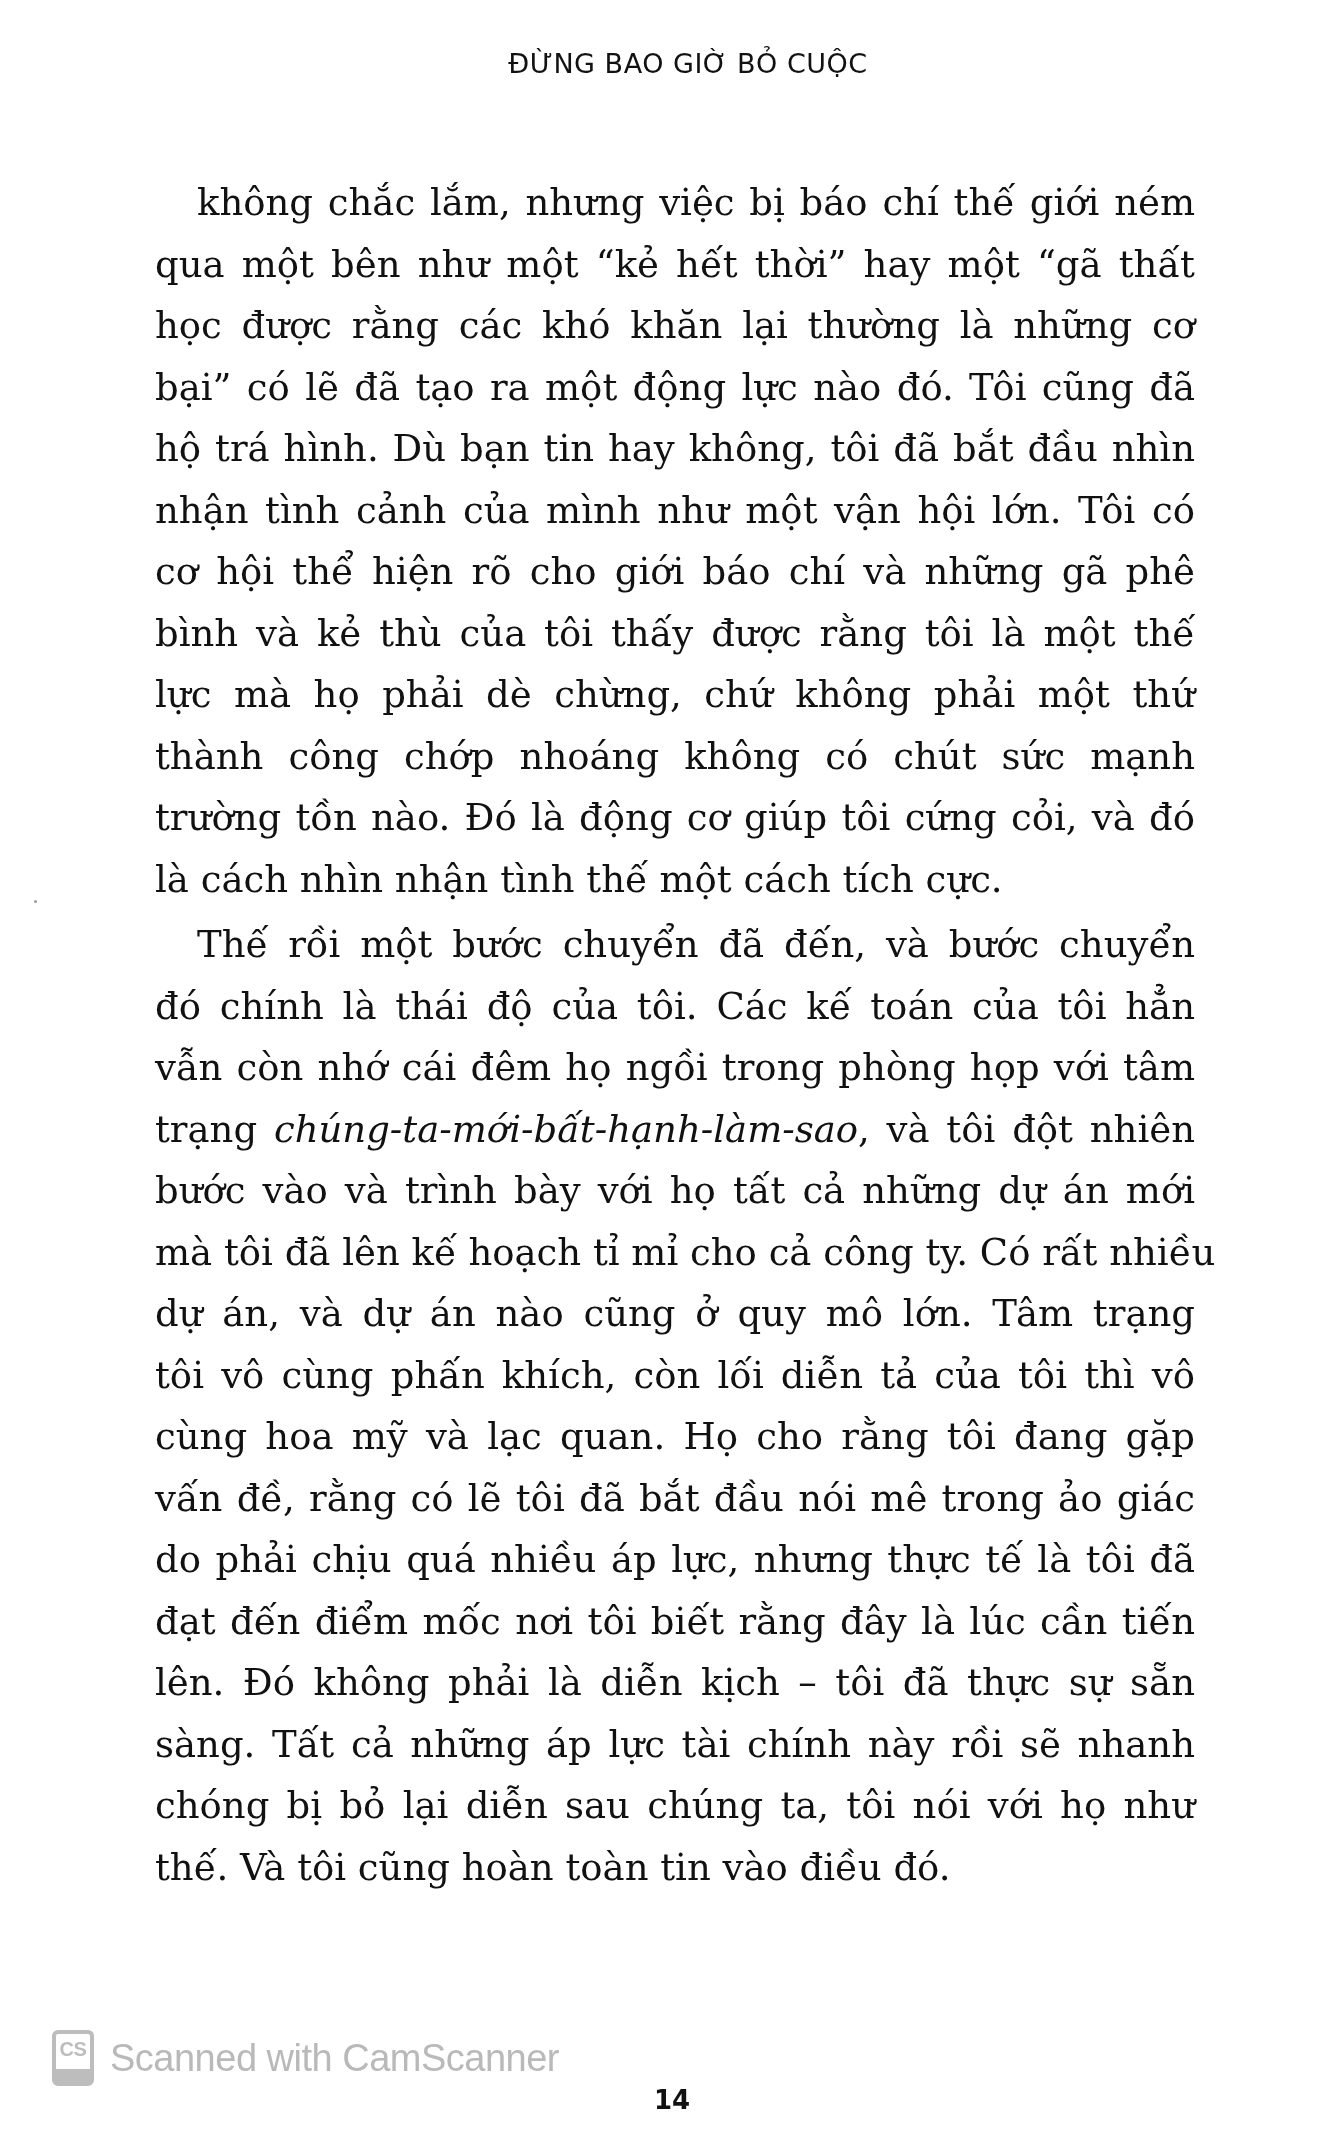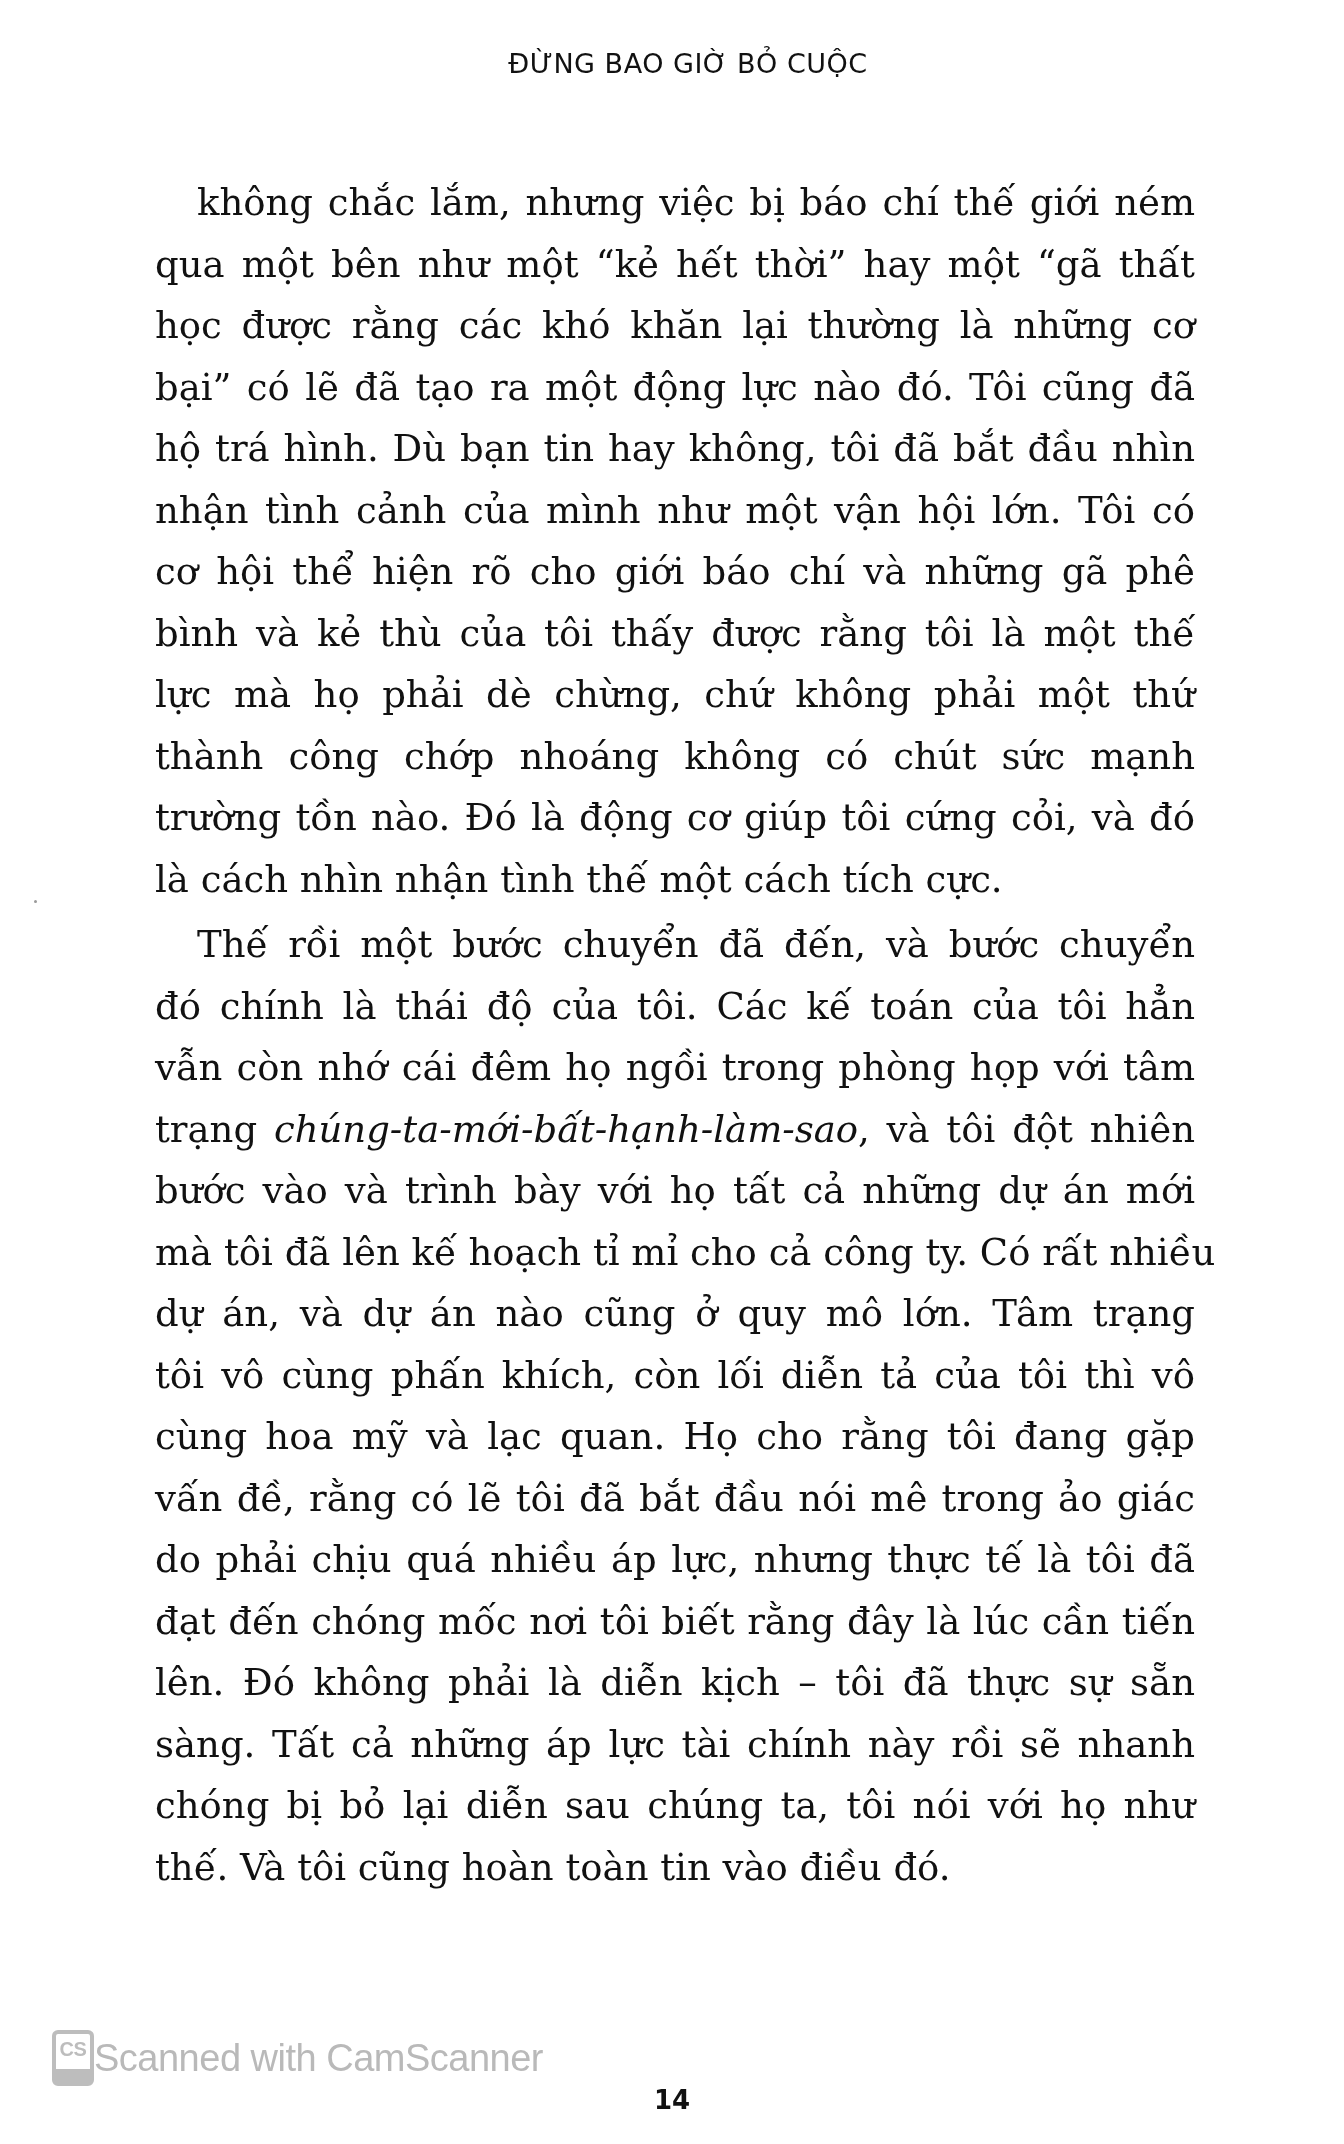--- a/index.html
+++ b/index.html
@@ -66,20 +66,21 @@
       height: 3px;
       border-radius: 50%;
       background: #9a9a9a;
     }
     .watermark {
       position: absolute;
       left: 52px;
       top: 2030px;
       display: flex;
       align-items: center;
+      gap: 16px;
       color: #b9b9b9;
       font-family: "Liberation Sans", sans-serif;
       font-size: 38px;
       letter-spacing: -0.5px;
     }
     .cs-logo {
       width: 42px;
       height: 56px;
       border: 4px solid #bdbdbd;
       border-radius: 6px;
@@ -143,21 +144,21 @@
     <span class="line">đó chính là thái độ của tôi. Các kế toán của tôi hẳn</span>
     <span class="line">vẫn còn nhớ cái đêm họ ngồi trong phòng họp với tâm</span>
     <span class="line"><span>trạng </span><em>chúng-ta-mới-bất-hạnh-làm-sao</em><span>, và tôi đột nhiên</span></span>
     <span class="line">bước vào và trình bày với họ tất cả những dự án mới</span>
     <span class="line">mà tôi đã lên kế hoạch tỉ mỉ cho cả công ty. Có rất nhiều</span>
     <span class="line">dự án, và dự án nào cũng ở quy mô lớn. Tâm trạng</span>
     <span class="line">tôi vô cùng phấn khích, còn lối diễn tả của tôi thì vô</span>
     <span class="line">cùng hoa mỹ và lạc quan. Họ cho rằng tôi đang gặp</span>
     <span class="line">vấn đề, rằng có lẽ tôi đã bắt đầu nói mê trong ảo giác</span>
     <span class="line">do phải chịu quá nhiều áp lực, nhưng thực tế là tôi đã</span>
-    <span class="line">đạt đến chóng mốc nơi tôi biết rằng đây là lúc cần tiến</span>
+    <span class="line">đạt đến điểm mốc nơi tôi biết rằng đây là lúc cần tiến</span>
     <span class="line">lên. Đó không phải là diễn kịch – tôi đã thực sự sẵn</span>
     <span class="line">sàng. Tất cả những áp lực tài chính này rồi sẽ nhanh</span>
     <span class="line">chóng bị bỏ lại diễn sau chúng ta, tôi nói với họ như</span>
     <span class="line last">thế. Và tôi cũng hoàn toàn tin vào điều đó.</span>
   </p>
 </div>
 
 <div class="watermark">
   <span class="cs-logo">CS</span>
   <span>Scanned with CamScanner</span>

